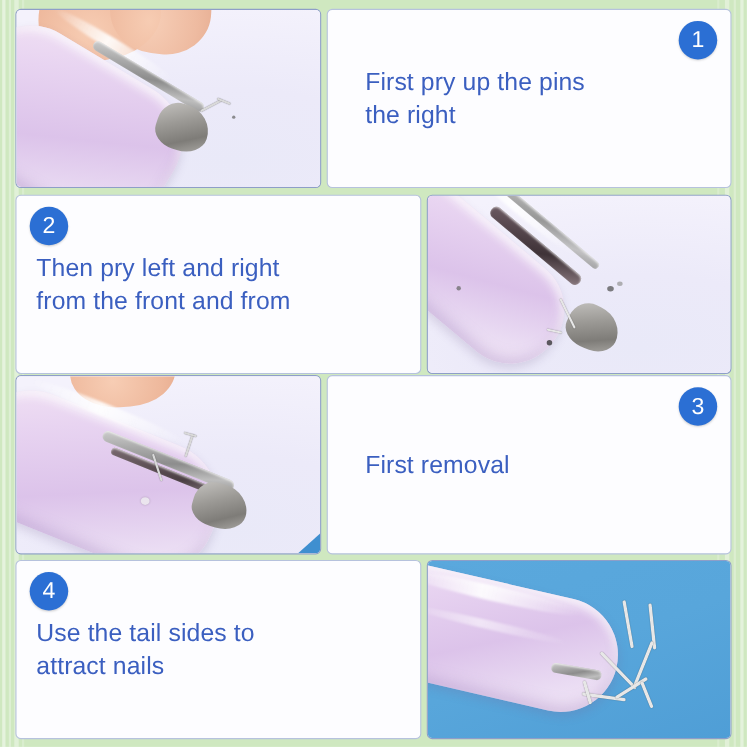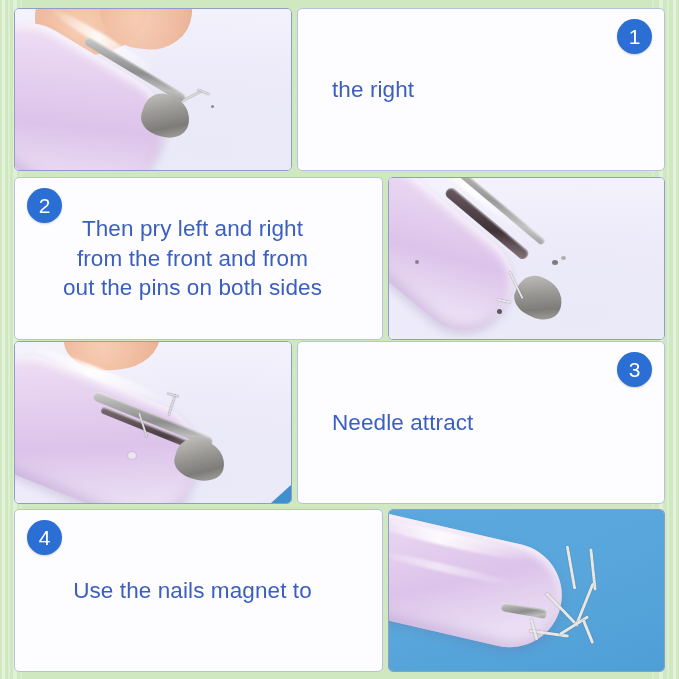--- a/index.html
+++ b/index.html
@@ -88,21 +88,21 @@
     line-height: 1.32;
     width: 100%;
     box-sizing: border-box;
     letter-spacing: 0.1px;
   }
   .caption.align-left {
     text-align: left;
     padding: 0 16px 0 34px;
   }
   .caption.align-right {
-    text-align: center;
+    text-align: left;
     padding: 0 30px 0 18px;
   }
 
   .badge {
     position: absolute;
     width: 35px;
     height: 35px;
     border-radius: 50%;
     background: #2b6fd4;
     color: #ffffff;
@@ -210,33 +210,33 @@
           <div class="metal-tip" style="left:127px; top:86px; width:48px; height:42px; transform:rotate(18deg);"></div>
           <div class="pin-wire" style="left:166px; top:86px; width:22px; height:2px; transform:rotate(-28deg); border-radius:2px;"></div>
           <div class="pin-wire" style="left:182px; top:82px; width:13px; height:2px; transform:rotate(22deg); border-radius:2px;"></div>
           <div class="speck" style="left:196px; top:96px; width:3px; height:3px;"></div>
         </div>
       </div>
 
       <div class="panel panel-text">
         <div class="badge tr">1</div>
         <div class="caption align-left">
+          <div>First pry up the pins</div>
           <div>the right</div>
         </div>
       </div>
     </div>
 
     <div class="row row-2">
 
       <div class="panel panel-text">
         <div class="badge tl">2</div>
         <div class="caption align-right">
           <div>Then pry left and right</div>
           <div>from the front and from</div>
-          <div>out the pins on both sides</div>
         </div>
       </div>
 
       <div class="panel panel-photo">
         <div class="photo photo-bg-lav">
           <div class="clipper" style="left:-34px; top:-52px; width:232px; height:98px; transform:rotate(40deg); transform-origin:0 0; border-radius:48px;"></div>
           <div class="clip-highlight" style="left:18px; top:4px; width:132px; height:13px; transform:rotate(40deg);"></div>
           <div class="metal" style="left:24px; top:14px; width:148px; height:7px; transform:rotate(40deg); border-radius:4px; opacity:.9;"></div>
           <div class="metal" style="left:46px; top:40px; width:104px; height:11px; transform:rotate(40deg); border-radius:5px; background:linear-gradient(150deg,#6d5b63,#3f3338 60%,#8b7a80);"></div>
           <div class="metal-tip" style="left:126px; top:100px; width:48px; height:40px; transform:rotate(26deg);"></div>
@@ -264,31 +264,32 @@
           <div class="pin-wire" style="left:152px; top:52px; width:12px; height:2px; transform:rotate(16deg); border-radius:2px;"></div>
           <div class="pin-wire" style="left:115px; top:82px; width:26px; height:2px; transform:rotate(72deg); border-radius:2px;"></div>
           <div class="speck" style="left:113px; top:110px; width:8px; height:7px; background:#efefef; box-shadow:0 0 2px rgba(0,0,0,.3);"></div>
           <div class="corner-tri" style="right:0; bottom:0; border-width:0 0 18px 20px; border-color:transparent transparent #3f8fd0 transparent;"></div>
         </div>
       </div>
 
       <div class="panel panel-text">
         <div class="badge tr">3</div>
         <div class="caption align-left">
-          <div>Needle attract</div>
+          <div>First removal</div>
         </div>
       </div>
     </div>
 
     <div class="row row-4">
 
       <div class="panel panel-text">
         <div class="badge tl">4</div>
         <div class="caption align-right">
-          <div>Use the nails magnet to</div>
+          <div>Use the tail sides to</div>
+          <div>attract nails</div>
         </div>
       </div>
 
       <div class="panel panel-photo">
         <div class="photo photo-bg-blue">
           <div class="clipper" style="left:-78px; top:-14px; width:268px; height:104px; transform:rotate(13deg); transform-origin:0 0; border-radius:52px;"></div>
           <div class="clip-highlight" style="left:-26px; top:22px; width:168px; height:14px; transform:rotate(13deg);"></div>
           <div class="clip-highlight" style="left:-20px; top:54px; width:150px; height:8px; transform:rotate(13deg); opacity:.6;"></div>
           <div class="metal" style="left:112px; top:96px; width:46px; height:9px; transform:rotate(10deg); border-radius:4px;"></div>
 

